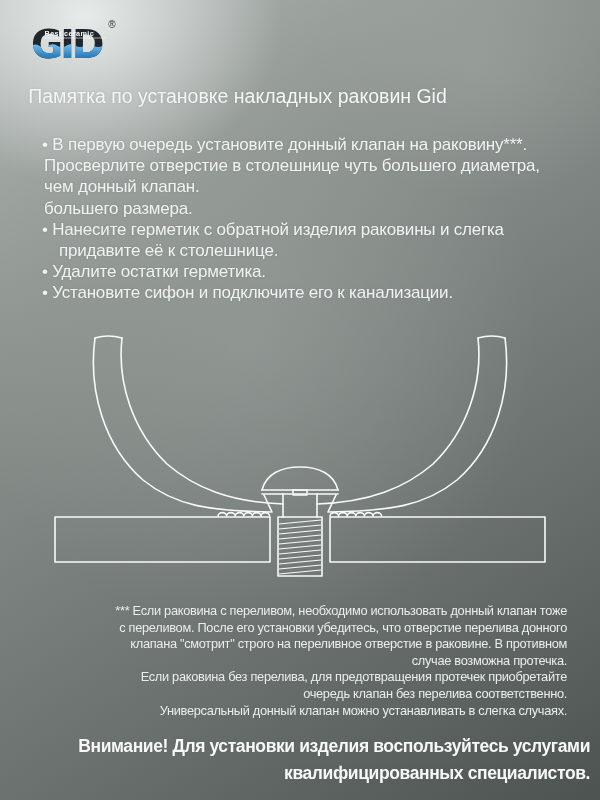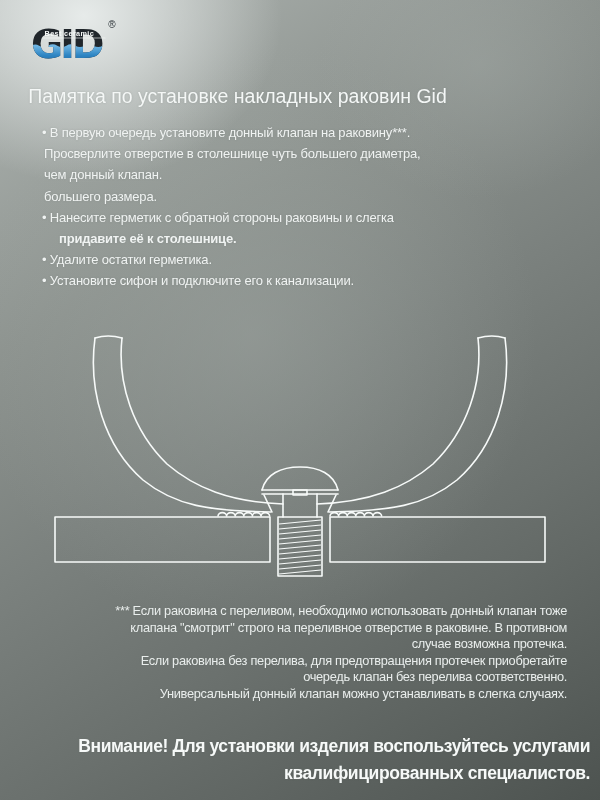--- a/index.html
+++ b/index.html
@@ -16,27 +16,27 @@
       radial-gradient(70% 55% at 42% 42%, rgba(158,165,161,0.50) 0%, rgba(158,165,161,0) 68%),
       linear-gradient(148deg, #b0b6b3 0%, #8d938f 30%, #7b817e 50%, #6a706d 70%, #575d5a 90%, #4d5350 100%);
   }
   .logo{position:absolute;left:30px;top:16px;width:100px;height:54px;}
   .title{
     position:absolute;left:0;top:85px;width:475px;
     text-align:center;font-size:19.5px;font-weight:400;
     color:#f4f7f6;text-shadow:0 0 2px rgba(110,118,114,0.35);
   }
   .instructions{
-    position:absolute;left:42px;top:122px;width:530px;
-    font-size:13px;line-height:21.2px;letter-spacing:-0.2px;
+    position:absolute;left:42px;top:134px;width:530px;
+    font-size:17px;line-height:21.2px;letter-spacing:-0.2px;
     color:#f0f3f2;text-shadow:0 0 2px rgba(110,118,114,0.35);
   }
   .instructions .ln{white-space:nowrap;}
   .ln.li-c{padding-left:2px;}
-  .ln.li-i{padding-left:17px;font-weight:bold;}
+  .ln.li-i{padding-left:17px;}
   .diagram{position:absolute;left:40px;top:328px;width:520px;height:262px;}
   .footnote{
     position:absolute;left:67px;top:603px;width:500px;
     font-size:12.8px;line-height:16.6px;letter-spacing:-0.3px;
     color:#e9edec;text-shadow:0 0 2px rgba(110,118,114,0.3);
   }
   .footnote .fn{white-space:nowrap;text-align:right;}
   .fn.fn-i{padding-left:13px;}
   .warning{
     position:absolute;left:50px;top:733px;width:540px;
@@ -70,21 +70,21 @@
     </svg>
   </div>
 
   <div class="title">Памятка по установке накладных раковин Gid</div>
 
   <div class="instructions">
     <div class="ln li-b">•  В первую очередь установите донный клапан на раковину***.</div>
     <div class="ln li-c">Просверлите отверстие в столешнице чуть большего диаметра,</div>
     <div class="ln li-c">чем донный клапан.</div>
     <div class="ln li-c">большего размера.</div>
-    <div class="ln li-b">•  Нанесите герметик с обратной стороны раковины и слегка</div>
+    <div class="ln li-b">•  Нанесите герметик с обратной изделия раковины и слегка</div>
     <div class="ln li-i">придавите её к столешнице.</div>
     <div class="ln li-b">•  Удалите остатки герметика.</div>
     <div class="ln li-b">•  Установите сифон и подключите его к канализации.</div>
   </div>
 
   <svg class="diagram" viewBox="0 0 520 262">
     <g fill="none" stroke="#f7faf9" stroke-width="1.6" stroke-linecap="round" stroke-linejoin="round">
 
       <rect x="15" y="189" width="215" height="45"></rect>
       <rect x="290" y="189" width="215" height="45"></rect>
@@ -122,20 +122,21 @@
       <line x1="239" y1="226" x2="281" y2="222"></line>
       <line x1="239" y1="231" x2="281" y2="227"></line>
       <line x1="239" y1="236" x2="281" y2="232"></line>
       <line x1="239" y1="241" x2="281" y2="237"></line>
       <line x1="239" y1="246" x2="281" y2="242"></line>
     </g>
   </svg>
 
   <div class="footnote">
     <div class="fn">*** Если раковина с переливом, необходимо использовать донный клапан тоже</div>
+    <div class="fn">с переливом. После его установки убедитесь, что отверстие перелива донного</div>
     <div class="fn">клапана "смотрит" строго на переливное отверстие в раковине. В противном</div>
     <div class="fn">случае возможна протечка.</div>
     <div class="fn fn-i">Если раковина без перелива, для предотвращения протечек приобретайте</div>
     <div class="fn">очередь клапан без перелива соответственно.</div>
     <div class="fn fn-i">Универсальный донный клапан можно устанавливать в слегка случаях.</div>
   </div>
 
   <div class="warning">
     <div class="wl">Внимание! Для установки изделия воспользуйтесь услугами</div>
     <div class="wl">квалифицированных специалистов.</div>

